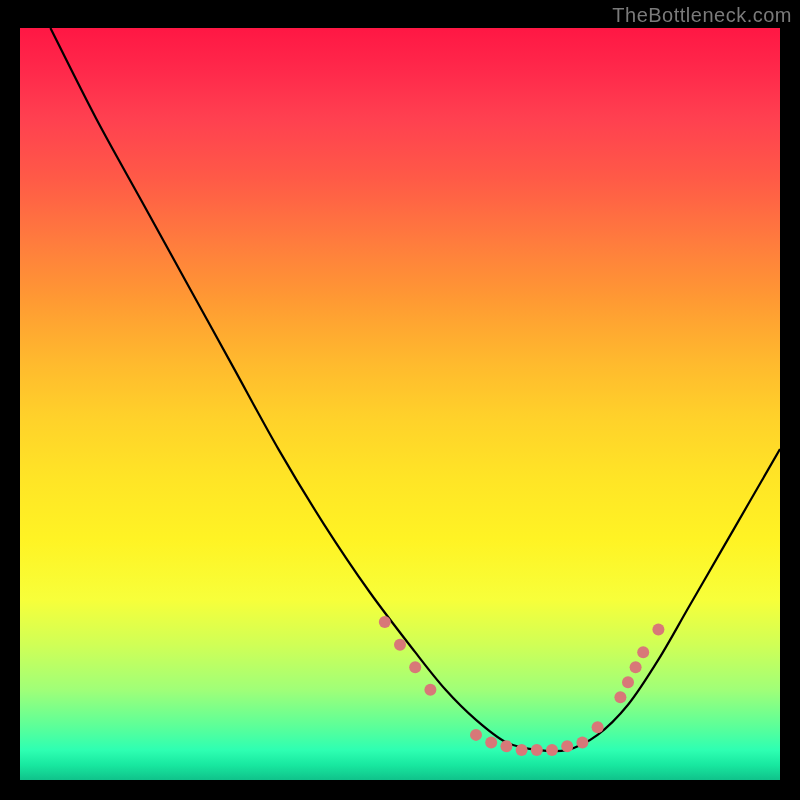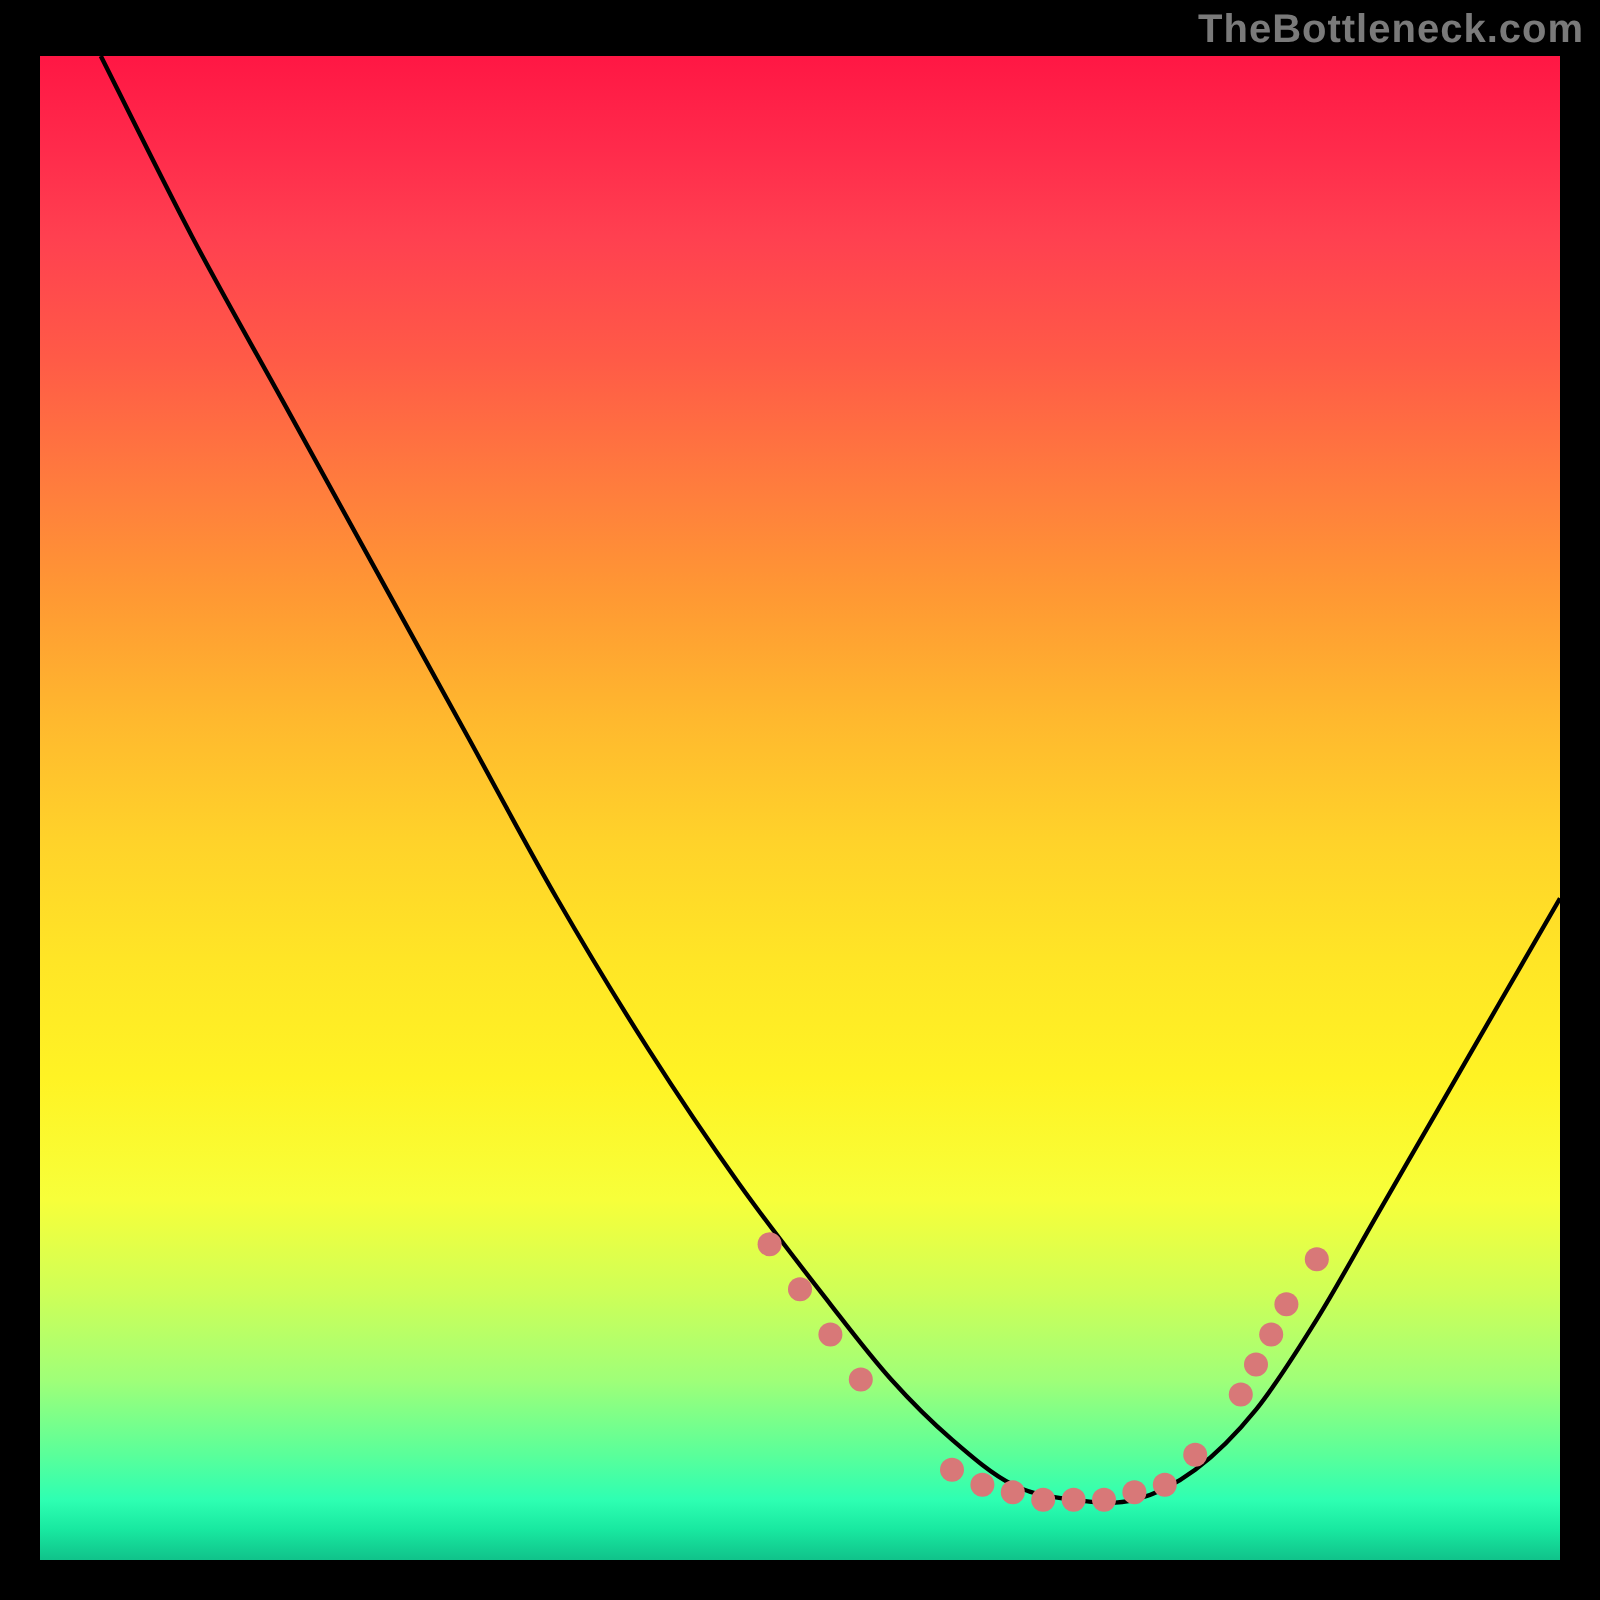--- a/index.html
+++ b/index.html
@@ -1,17 +1,17 @@
 <!DOCTYPE html>
 <html><head>
 <meta charset="utf-8">
 <style>
   * { margin: 0; padding: 0; box-sizing: border-box; }
   body { width: 800px; height: 800px; background: #000; font-family: Arial, sans-serif; overflow: hidden; position: relative; }
-  .watermark { position: absolute; top: 4px; right: 8px; color: #7a7a7a; font-size: 20px; font-weight: 700; letter-spacing: 0.5px; }
+  .watermark { position: absolute; top: 4px; right: 8px; color: #7a7a7a; font-size: 20px; font-weight: 400; letter-spacing: 0.5px; }
   .plot-area { position: absolute; left: 20px; top: 28px; width: 760px; height: 752px; }
   .gradient-bg { position: absolute; inset: 0; background: linear-gradient(to bottom,
     #ff1744 0%,
     #ff2a4b 6%,
     #ff4050 12%,
     #ff5a47 20%,
     #ff7a3e 28%,
     #ff9933 36%,
     #ffb82e 44%,
     #ffd22a 52%,

